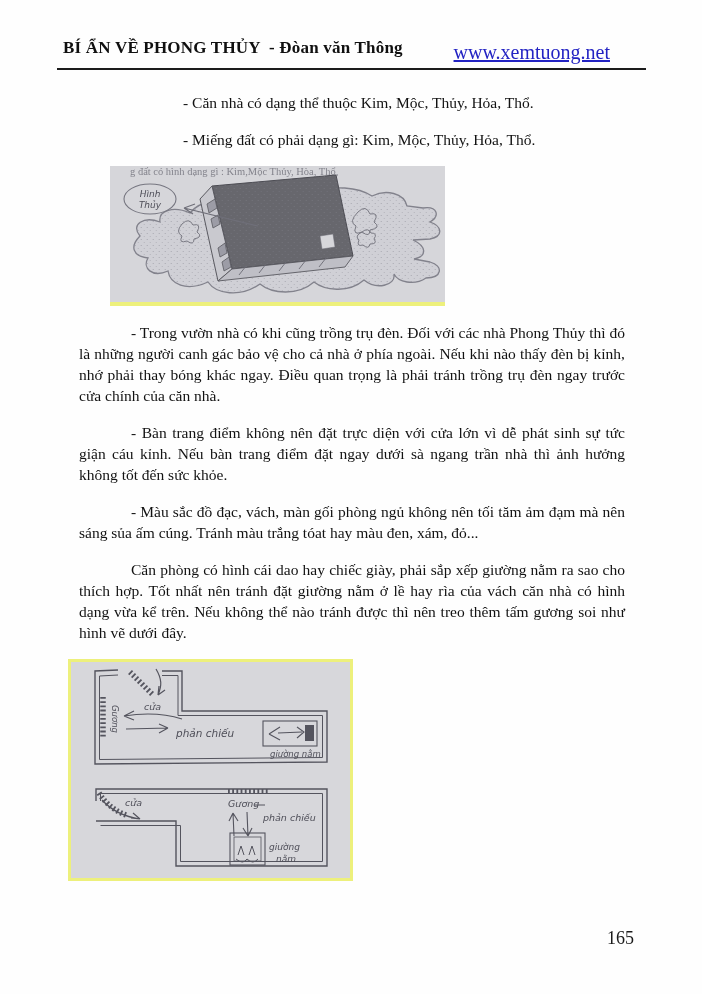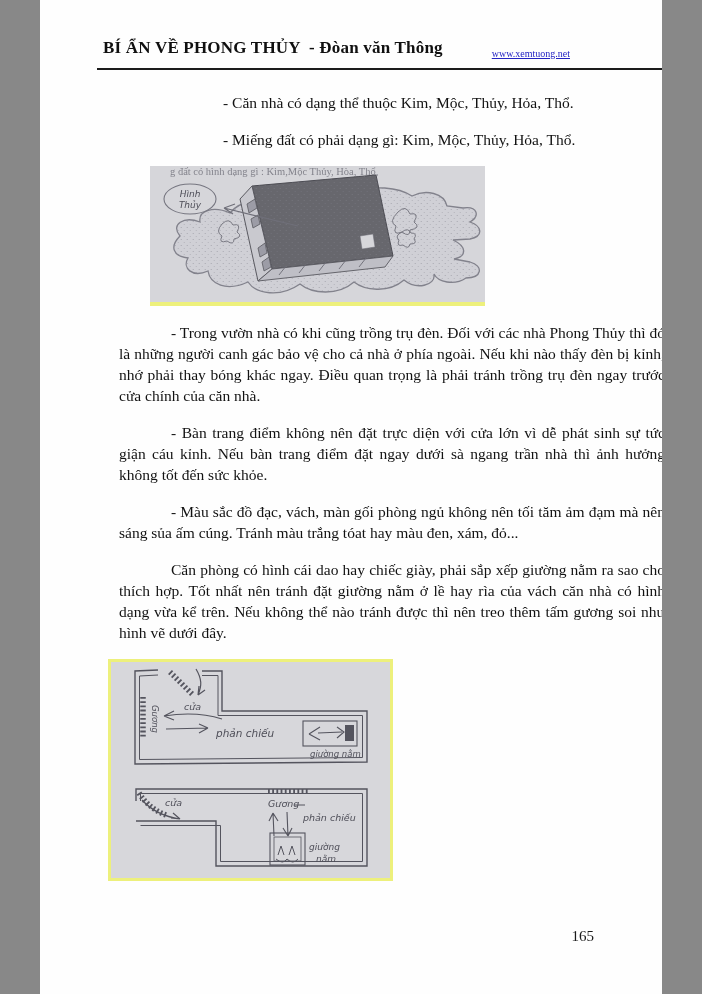--- a/index.html
+++ b/index.html
@@ -1,55 +1,55 @@
 <!DOCTYPE html>
 <html><head>
 <meta charset="utf-8">
 <style>
   html,body{margin:0;padding:0;}
   body{background:#888;}
   #page{
     position:relative;
-    width:622px;height:994px;
+    width:702px;height:994px;
     background:#fefefe;
     margin:0 auto;
     overflow:hidden;
     font-family:"Liberation Serif", serif;
     color:#121212;
   }
   
   .hdr-title{
     position:absolute;left:63px;top:38px;
     font-size:17px;font-weight:bold;letter-spacing:.2px;
     white-space:pre;color:#101010;
   }
   .hdr-link{
-    position:absolute;right:92px;top:48px;
-    font-size:10px;color:#2323c3;text-decoration:underline;
+    position:absolute;right:92px;top:41px;
+    font-size:20px;color:#2323c3;text-decoration:underline;
   }
   .hdr-rule{
     position:absolute;left:57px;top:68px;width:589px;height:0;
     border-top:2px solid #1c1c1c;
   }
   
   .flow{
     position:absolute;left:63px;top:76px;width:578px;
     font-size:15.5px;line-height:21px;text-align:justify;
   }
   .flow p{margin:16px;text-indent:52px;}
   .bullet{margin:0;padding-left:52px;text-align:left;}
   .fig{display:block;}
   .fig1{margin:2px 0 0 47px;}
   .fig2{margin:2px 0 0 5px;}
   svg{display:block;}
   .hand{font-family:"DejaVu Sans", sans-serif;font-style:italic;fill:#4e4e58;}
   
   .page-num{
     position:absolute;right:68px;top:928px;
-    font-size:15px;color:#1a1a1a;
+    font-size:18px;color:#1a1a1a;
   }
 </style>
 </head>
 <body>
 
 <div id="page">
 
   <div class="hdr-title">BÍ ẨN VỀ PHONG THỦY  - Đòan văn Thông</div>
   <a class="hdr-link" href="#">www.xemtuong.net</a>
   <div class="hdr-rule"></div>

